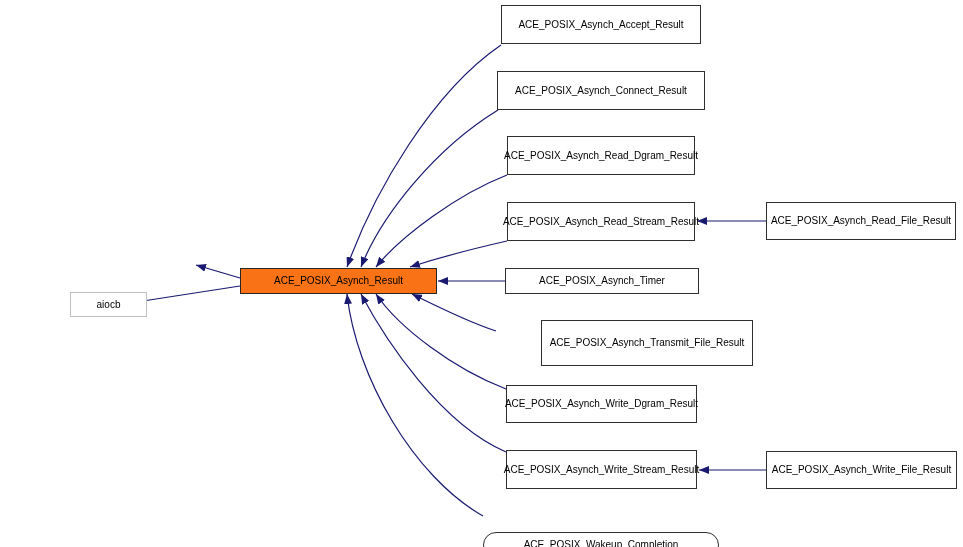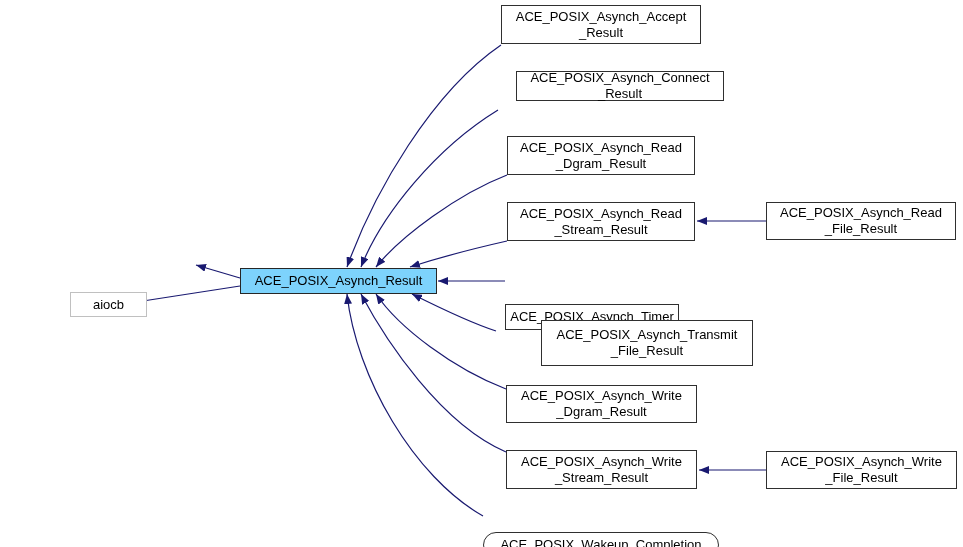--- a/index.html
+++ b/index.html
@@ -21,49 +21,49 @@
     top: 0;
     z-index: 1;
   }
   .node {
     position: absolute;
     z-index: 2;
     box-sizing: border-box;
     background: #ffffff;
     border: 1px solid #2f2f2f;
     color: #000000;
-    font-size: 13px;
+    font-size: 10px;
     line-height: 16px;
     display: flex;
-    flex-direction: column;
+    flex-direction: row;
     align-items: center;
     justify-content: center;
     text-align: center;
     white-space: nowrap;
     cursor: pointer;
   }
   .node.current {
-    background: #7dd3fc;
+    background: #f97316;
     border: 1.4px solid #262626;
     cursor: default;
   }
   .node.external {
     border: 1px solid #c0c0c0;
     cursor: default;
   }
   
   #n-impl         { left: 4px;   top: 242px; width: 189px; height: 26px; }
   #n-aiocb        { left: 70px;  top: 292px; width: 77px;  height: 25px; }
   #n-result       { left: 240px; top: 268px; width: 197px; height: 26px; }
   #n-accept       { left: 501px; top: 5px;   width: 200px; height: 39px; }
-  #n-connect      { left: 516px; top: 71px;  width: 208px; height: 30px; }
+  #n-connect      { left: 497px; top: 71px;  width: 208px; height: 39px; }
   #n-read-dgram   { left: 507px; top: 136px; width: 188px; height: 39px; }
   #n-read-stream  { left: 507px; top: 202px; width: 188px; height: 39px; }
   #n-read-file    { left: 766px; top: 202px; width: 190px; height: 38px; }
-  #n-timer        { left: 505px; top: 268px; width: 174px; height: 26px; margin-top: 36px; }
+  #n-timer        { left: 505px; top: 268px; width: 194px; height: 26px; }
   #n-transmit     { left: 520px; top: 320px; width: 212px; height: 46px; margin-left: 21px; }
   #n-write-dgram  { left: 506px; top: 385px; width: 191px; height: 38px; }
   #n-write-stream { left: 506px; top: 450px; width: 191px; height: 39px; }
   #n-write-file   { left: 766px; top: 451px; width: 191px; height: 38px; }
   #n-wakeup       { left: 483px; top: 532px; width: 236px; height: 26px; border-radius: 13px; }
 </style>
 </head>
 <body>
 
 <div id="canvas">

